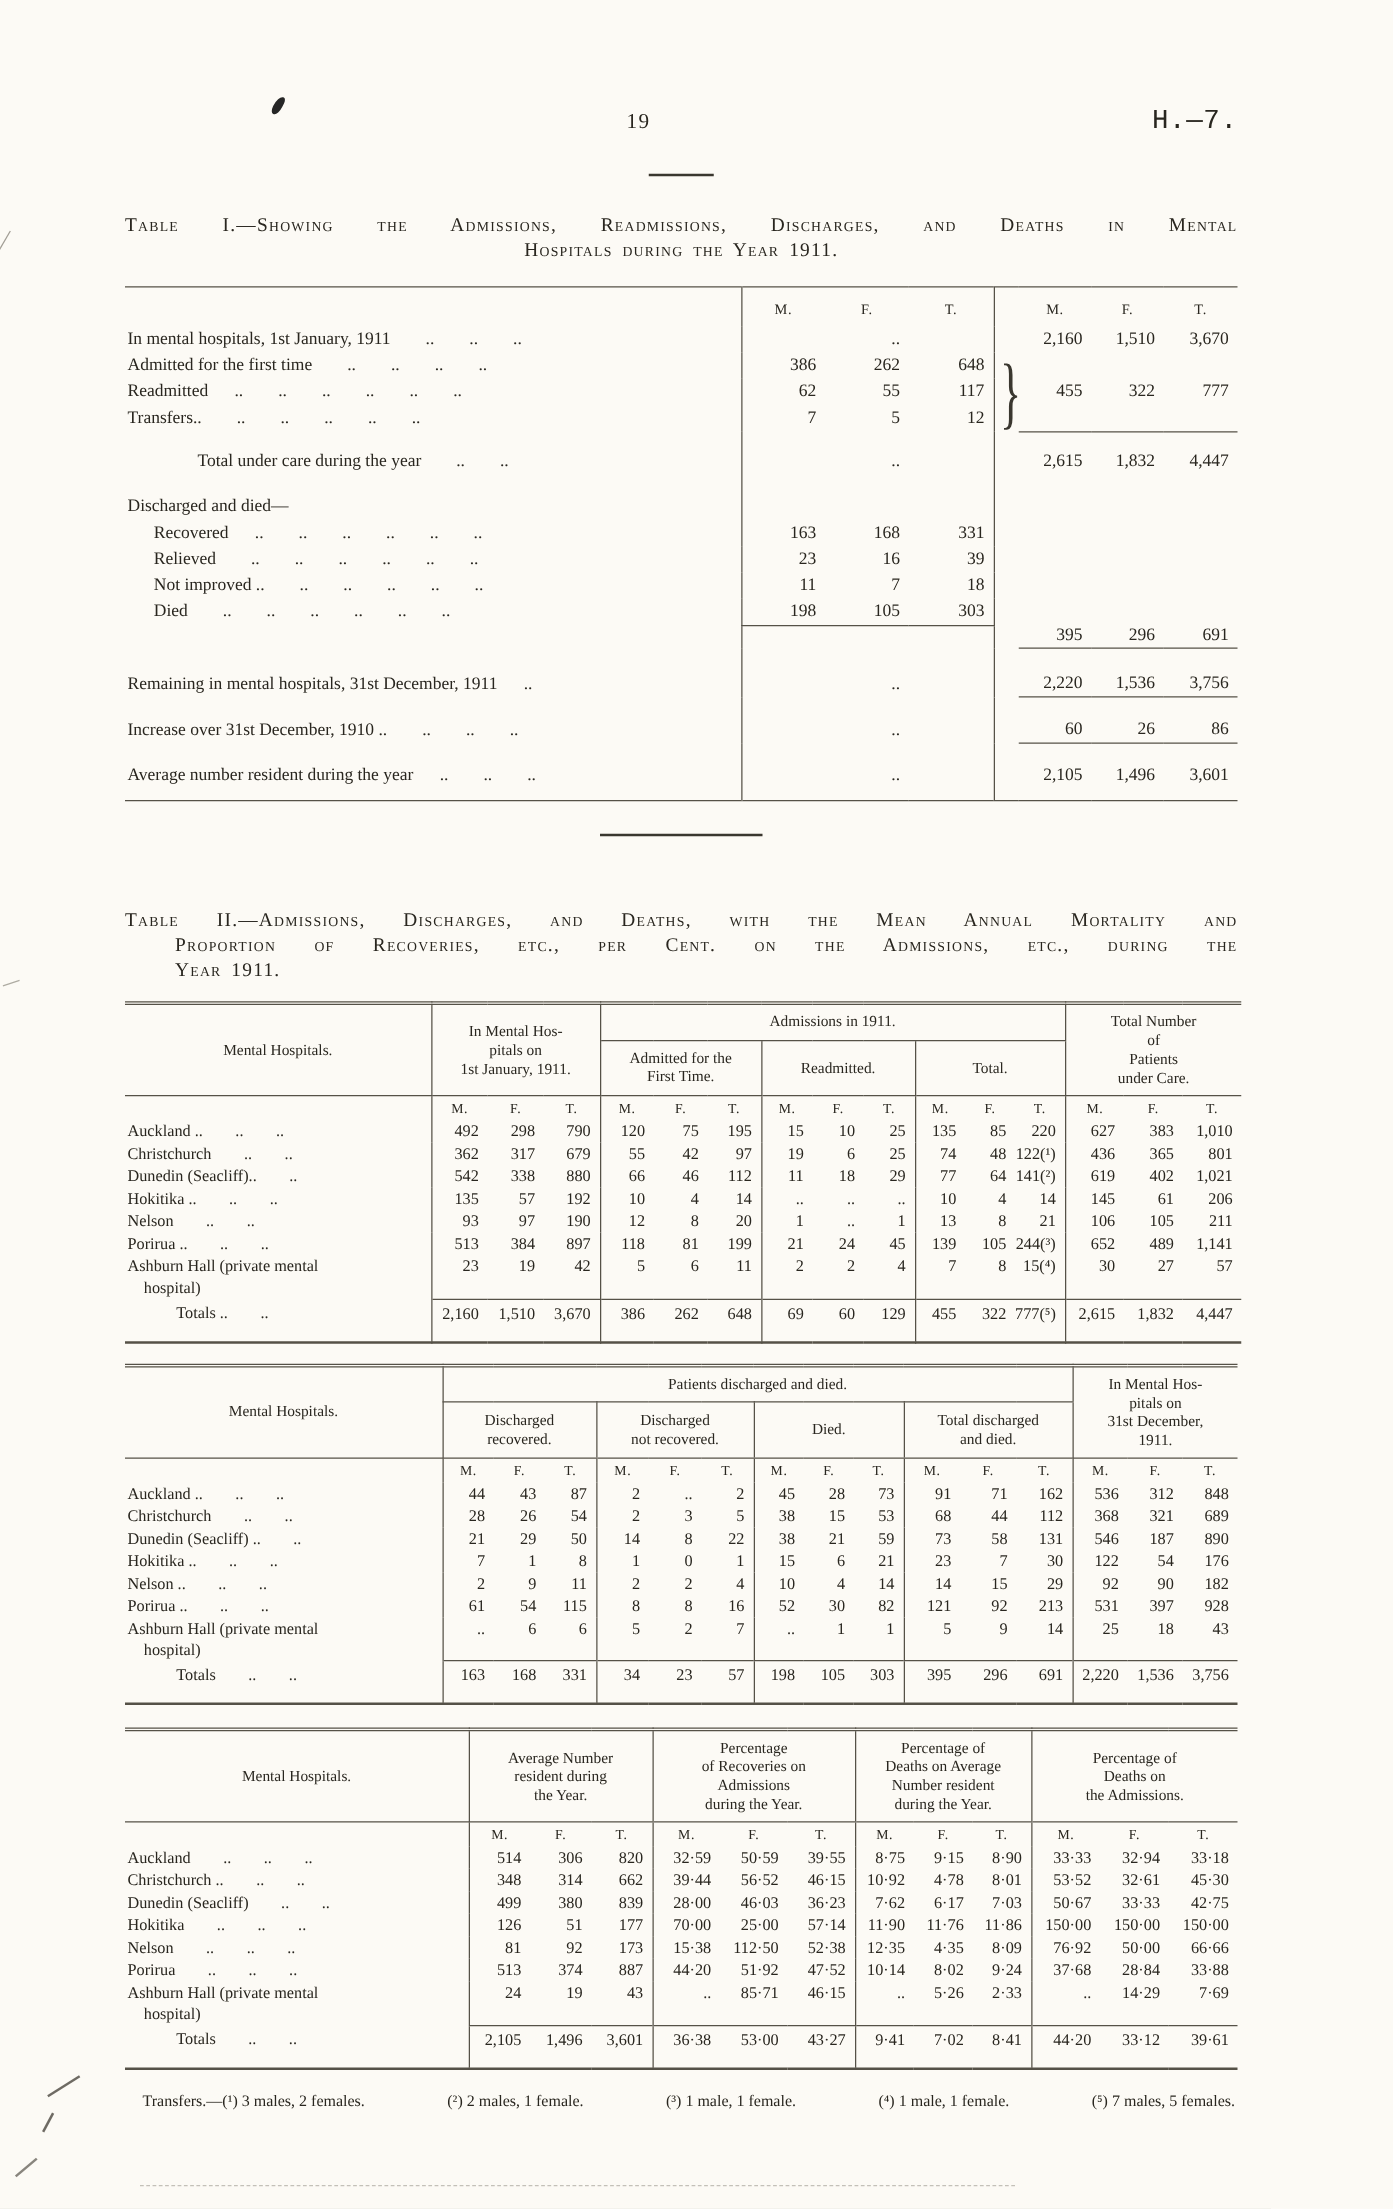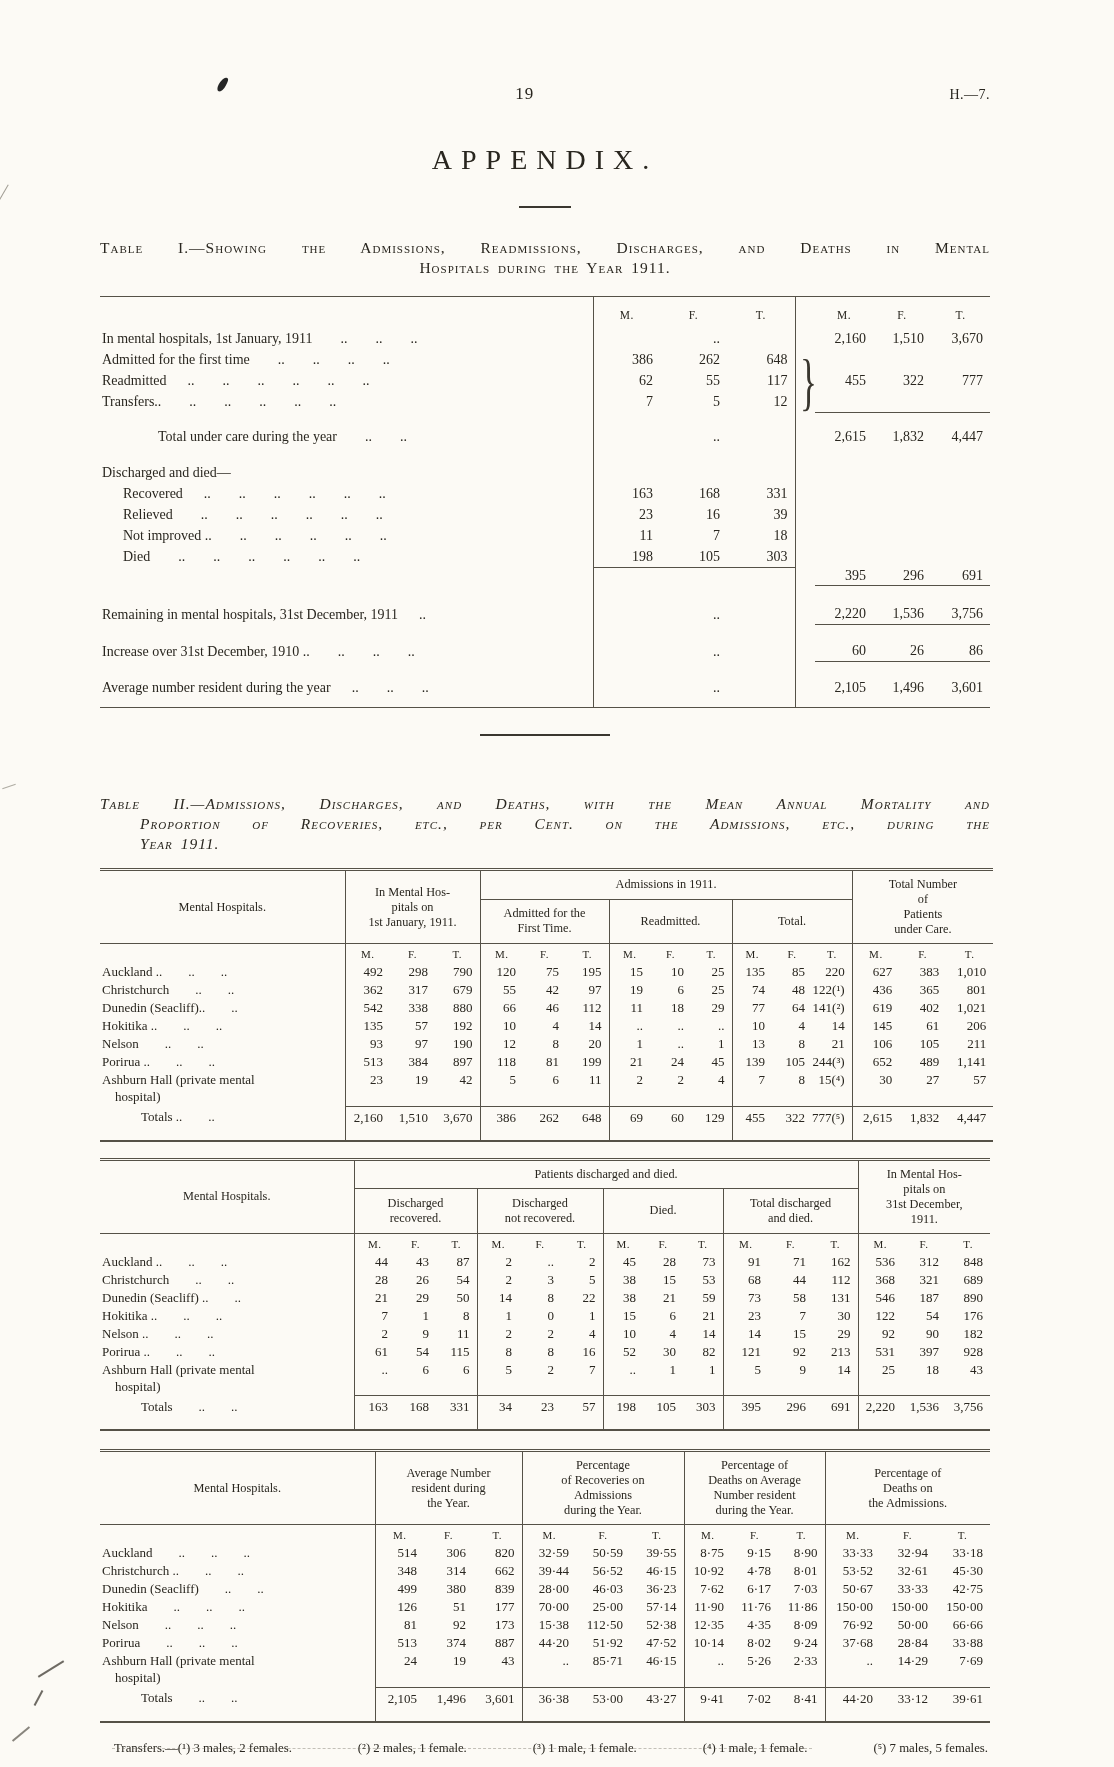--- a/index.html
+++ b/index.html
@@ -17,34 +17,34 @@
     color:var(--ink);
     font-family:"Liberation Serif","DejaVu Serif",serif;
     box-sizing:border-box;
     padding:84px 124px 0 100px;
     overflow:hidden;
   }
   
   .folio{display:flex;align-items:baseline;font-size:17px;}
   .folio .sp{flex:1;}
   .folio .pn{letter-spacing:1px;}
-  .folio .ref{font-size:14px;letter-spacing:.5px;}
+  .folio .ref{font-size:22px;letter-spacing:.5px;font-family:Liberation Mono, monospace;}
   .appendix-title{
     margin-top:40px;text-align:center;
     font-size:28px;letter-spacing:9px;word-spacing:4px;
     font-weight:500;
   }
   .title-rule{width:52px;border:0;border-top:2px solid var(--ink-soft);margin:30px auto 0;}
   
   .caption{margin-top:30px;font-size:15.5px;line-height:20px;
     font-variant:small-caps;letter-spacing:1px;word-spacing:3px;color:var(--ink);}
   .caption .jl{text-align-last:justify;}
   .caption .center{text-align:center;}
   .caption .ind{padding-left:40px;}
-  .caption2{margin-top:58px;font-style:italic;}
+  .caption2{margin-top:58px;}
   
   table{border-collapse:collapse;table-layout:fixed;width:890px;color:var(--ink);}
   td,th{margin:0;}
   
   .t1{margin-top:18px;border-top:1.6px solid var(--rule);border-bottom:1.6px solid var(--rule);}
   .t1 td{font-size:14px;line-height:21px;padding:0 7px 0 0;vertical-align:bottom;white-space:pre-line;}
   .t1 td.lbl{text-align:left;padding-left:2px;white-space:pre;}
   .t1 td.num{text-align:right;font-variant-numeric:tabular-nums;}
   .t1 td.lm,.t1 td.brc,.t1 td.brace{border-left:1px solid var(--rule);}
   .t1 tr.hdr td{text-align:center;font-size:11.5px;letter-spacing:.5px;padding:8px 0 2px;}
@@ -111,21 +111,20 @@
   <div class="check-3"></div>
   <div class="artifact-dashes"></div>
 
   <div class="folio">
     <span class="sp"></span>
     <span class="pn">19</span>
     <span class="sp"></span>
     <span class="ref">H.—7.</span>
   </div>
 
-  <div class="appendix-title">APPENDIX.</div>
   <hr class="title-rule">
 
   <div class="caption">
     <div class="jl">Table I.—Showing the Admissions, Readmissions, Discharges, and Deaths in Mental</div>
     <div class="center">Hospitals during the Year 1911.</div>
   </div>
 
   <table class="t1">
     <colgroup>
       <col style="width:493px">

